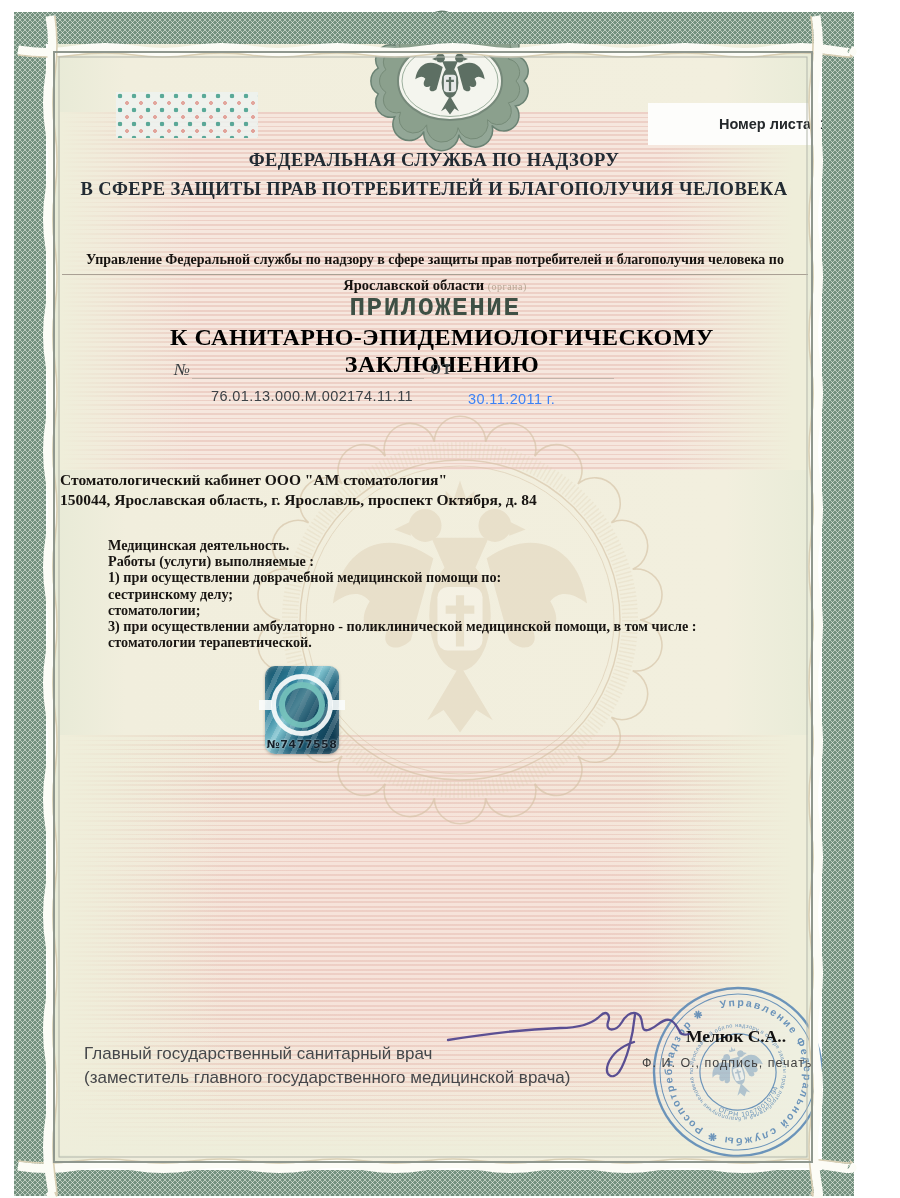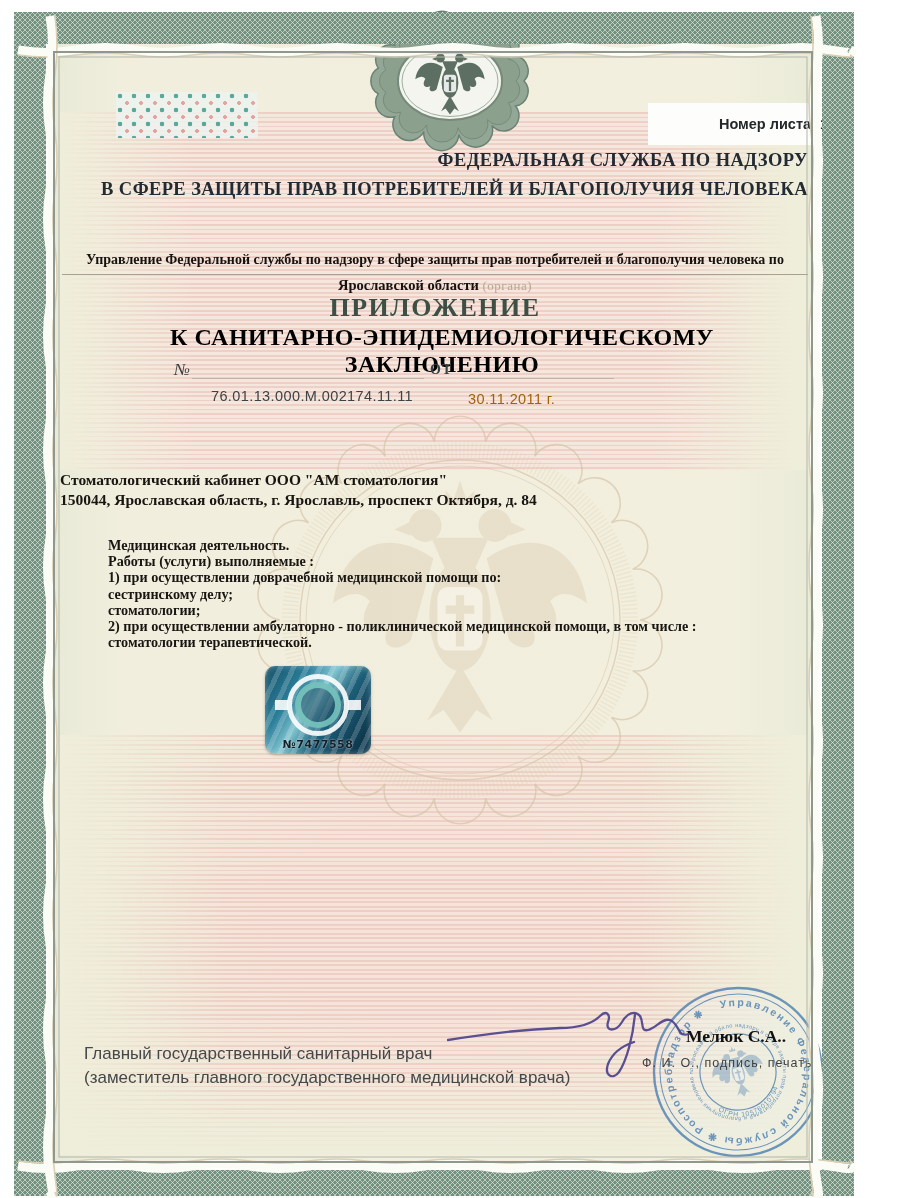--- a/index.html
+++ b/index.html
@@ -23,41 +23,41 @@
   
   .patch{position:absolute;left:116px;top:92px;width:142px;height:46px;opacity:.85;
      background:
        radial-gradient(circle 2.2px at 4px 4px,#3f9d8c 2px,rgba(0,0,0,0) 2.6px),
        radial-gradient(circle 2px at 11px 11px,#e09a92 1.6px,rgba(0,0,0,0) 2.2px),
        #eef3f0;
      background-size:14px 14px,14px 14px;}
   .white-patch{position:absolute;left:648px;top:103px;width:192px;height:42px;background:#fdfdfb;}
   
   .sheet-no{position:absolute;right:72px;top:116px;font:700 14.5px "Liberation Sans",sans-serif;color:#24282b;}
-  .agency{left:60px;right:92px;text-align:right;font-weight:700;font-size:18.5px;
+  .agency{left:60px;right:92px;text-align:center;font-weight:700;font-size:18.5px;
           letter-spacing:.4px;color:#222b33;}
   .issuer1{left:62px;right:92px;top:252px;text-align:center;font-weight:700;font-size:14px;color:#15120f;}
   .issuer-rule{left:62px;right:92px;top:274px;height:0;border-top:1px solid #a9a094;}
   .issuer2{left:62px;right:92px;top:277px;text-align:center;font-weight:700;font-size:14.5px;color:#15120f;}
-  .issuer-note{font-weight:400;font-size:13px;color:#b8a694;letter-spacing:.5px;}
+  .issuer-note{font-weight:400;font-size:10px;color:#b8a694;letter-spacing:.5px;}
   .title1{left:62px;right:92px;top:293px;text-align:center;font-weight:700;font-size:26px;
-          letter-spacing:1.5px;color:#3e5045;}
+          letter-spacing:1.5px;color:#3e5045;font-family:Liberation Mono, monospace;}
   .title2{left:62px;right:92px;top:324px;text-align:center;font-weight:700;font-size:24px;
           letter-spacing:.5px;color:#000000;margin-left:14px;}
   .no-label{left:174px;top:360px;font-size:17px;color:#3a3f42;font-style:italic;}
   .rule1{left:192px;top:378px;width:232px;border-top:1.2px solid #c3b3a9;}
   .from-label{left:430px;top:362px;font-size:14px;font-weight:700;color:#3a3f42;letter-spacing:1px;}
   .rule2{left:462px;top:378px;width:152px;border-top:1.2px solid #c3b3a9;}
   .number-val{left:196px;top:388px;width:232px;text-align:center;
       font:400 14.5px "Liberation Sans",sans-serif;color:#3d4246;letter-spacing:.4px;}
-  .date-val{left:468px;top:391px;font:400 14.5px "Liberation Sans",sans-serif;color:#a16207;letter-spacing:.4px;text-align:center;}
+  .date-val{left:468px;top:391px;font:400 14.5px "Liberation Sans",sans-serif;color:#3b82f6;letter-spacing:.4px;text-align:center;}
   .org{left:60px;top:470px;right:90px;font-weight:700;font-size:15.5px;color:#181512;line-height:19.5px;}
   .activity{left:60px;top:537px;right:70px;font-weight:700;font-size:14.2px;color:#181512;line-height:16.2px;margin-left:48px;}
   
-  .holo{position:absolute;left:265px;top:666px;width:106px;height:88px;border-radius:10px;
+  .holo{position:absolute;left:265px;top:666px;width:74px;height:88px;border-radius:10px;
      background:
        repeating-linear-gradient(115deg,rgba(255,255,255,.18) 0 5px,rgba(0,0,0,0) 5px 12px),
        linear-gradient(125deg,#155067,#2b7e99 28%,#7fc3cf 44%,#1d5e78 62%,#0e3a50 88%);
      box-shadow:inset 0 0 6px rgba(255,255,255,.35),0 1px 3px rgba(0,0,0,.25);}
   .holo-ring{position:absolute;left:50%;top:44%;transform:translate(-50%,-50%);width:52px;height:52px;
      border:5px solid rgba(250,252,252,.92);border-radius:50%;}
   .holo-ring::before,.holo-ring::after{content:"";position:absolute;top:50%;height:10px;width:13px;
      background:rgba(250,252,252,.9);transform:translateY(-50%);}
   .holo-ring::before{left:-17px;} .holo-ring::after{right:-17px;}
   .holo-core{position:absolute;inset:3px;border-radius:50%;border:6px solid rgba(125,205,195,.85);
@@ -150,21 +150,21 @@
   <div>Стоматологический кабинет ООО "АМ стоматология"</div>
   <div>150044, Ярославская область, г. Ярославль, проспект Октября, д. 84</div>
 </div>
 
 <div class="activity abs">
   <div>Медицинская деятельность.</div>
   <div>Работы (услуги) выполняемые :</div>
   <div>1) при осуществлении доврачебной медицинской помощи по:</div>
   <div>сестринскому делу;</div>
   <div>стоматологии;</div>
-  <div>2) при осуществлении амбулаторно - поликлинической медицинской помощи, в том числе :</div>
+  <div>3) при осуществлении амбулаторно - поликлинической медицинской помощи, в том числе :</div>
   <div>стоматологии терапевтической.</div>
 </div>
 
 <div class="holo">
   <div class="holo-ring">
     <div class="holo-core"></div>
   </div>
   <div class="holo-serial">№7477558</div>
 </div>
 

